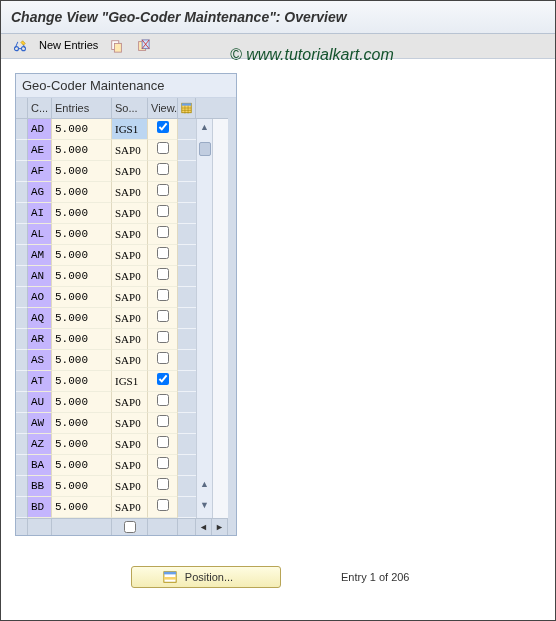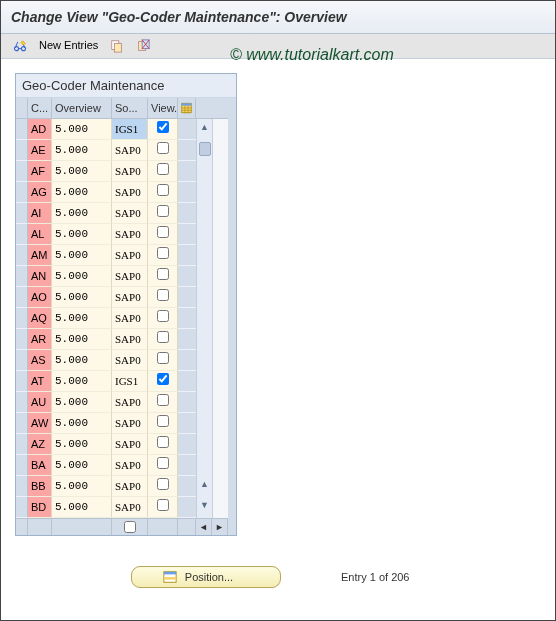--- a/index.html
+++ b/index.html
@@ -94,21 +94,21 @@
     border-right: 1px solid #e0d9c0;
     border-bottom: 1px solid #efeddc;
     padding: 3px 3px;
     height: 21px;
     line-height: 15px;
     font-family: "Courier New", monospace;
     font-size: 11px;
     color: #000;
     overflow: hidden;
   }
-  .cell.code { background: #fca5a5; font-family: Liberation Sans, sans-serif; }
+  .cell.code { background: #c4b5fd; font-family: Liberation Mono, monospace; }
   .cell.so { font-family: Liberation Serif, serif; }
   .cell.chk { text-align: center; padding: 2px 0; }
   .cell.sel-so { background: #bcd6f1; }
   .vspacer {
     background: #d3dce9;
     border-bottom: 1px solid #eef2f8;
     height: 21px;
   }
   .scroll-track {
     background: #e6ecf6;
@@ -153,21 +153,21 @@
     padding-left: 130px;
     font-size: 11px;
     color: #333;
   }
   .position-btn {
     display: flex;
     align-items: center;
     gap: 8px;
     background: linear-gradient(#fefce1, #f4edb6);
     border: 1px solid #b8a556;
-    border-radius: 9px;
+    border-radius: 3px;
     padding: 3px 22px 3px 6px;
     cursor: pointer;
     min-width: 150px;
     justify-content: center;
   }
   .icon-svg { width:14px; height:14px; }
   .config-icon {
     width:14px; height:14px;
     display:inline-block;
   }
@@ -222,21 +222,21 @@
 
 <div class="watermark">© www.tutorialkart.com</div>
 
 <div class="panel-wrap">
   <div class="panel">
     <div class="panel-title">Geo-Coder Maintenance</div>
 
     <div class="grid" id="grid">
       <div class="hdr"></div>
       <div class="hdr">C...</div>
-      <div class="hdr">Overview</div>
+      <div class="hdr">Entries</div>
       <div class="hdr">So...</div>
       <div class="hdr">View.</div>
       <div class="hdr">
         <svg class="config-icon" viewBox="0 0 14 14">
           <rect x="1" y="1" width="12" height="12" fill="#f7d36b" stroke="#a80"></rect>
           <rect x="1" y="1" width="12" height="3" fill="#6aa0e8"></rect>
           <path d="M1 7h12M1 10h12M5 4v10M9 4v10" stroke="#a80" stroke-width="0.8"></path>
         </svg>
       </div>
       <div class="hdr" style="border-right:none"></div>

